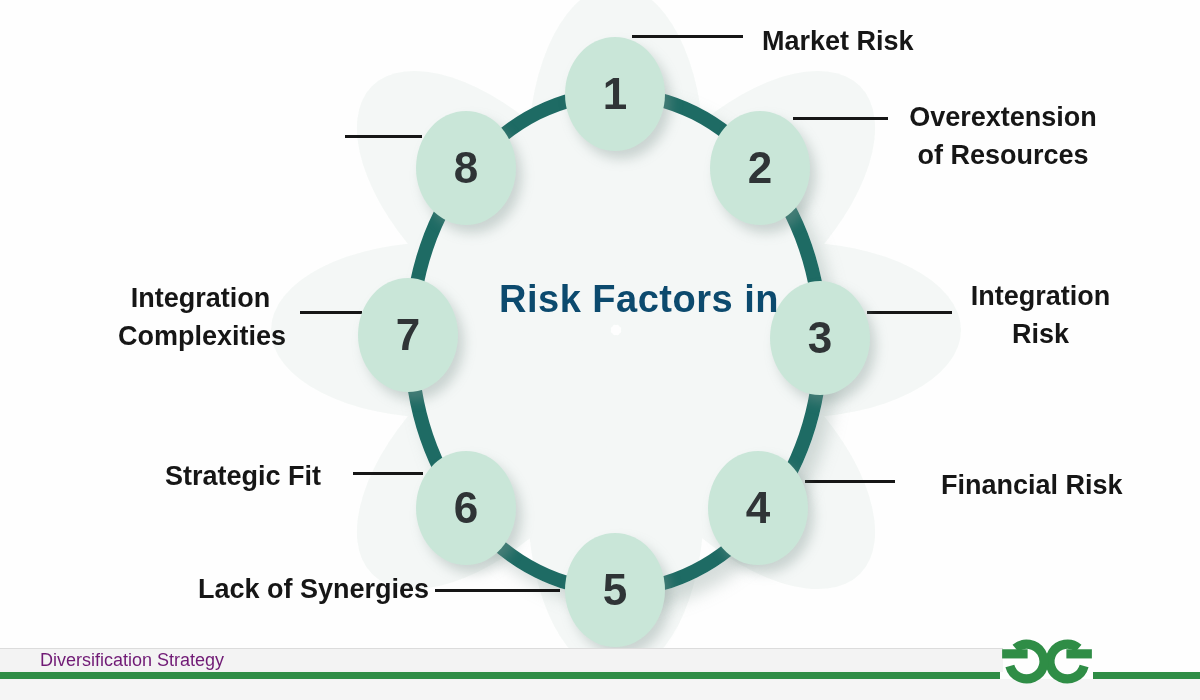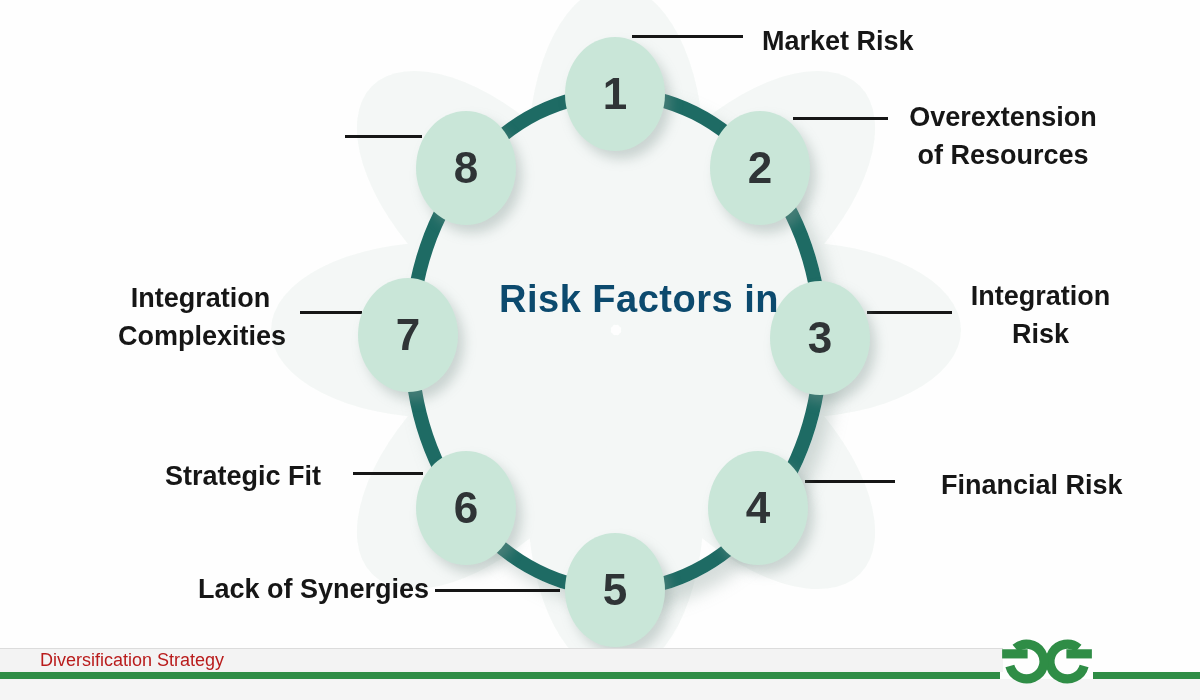--- a/index.html
+++ b/index.html
@@ -55,21 +55,21 @@
     position:absolute;left:452px;top:272px;width:374px;text-align:center;
     font-size:38px;line-height:55px;font-weight:700;color:#0c4a6e;letter-spacing:.5px;
   }
   .title span{display:block;}
   
   .footer-bar{
     position:absolute;left:0;top:648px;width:1003px;height:24px;
     background:var(--footer-bar,#f3f3f3);border-top:1px solid #dcdcdc;box-sizing:border-box;
   }
   .footer-caption{
-    position:absolute;left:40px;top:650px;font-size:18px;font-weight:500;color:#b91c1c;
+    position:absolute;left:40px;top:650px;font-size:18px;font-weight:500;color:#701a75;
   }
   .green-rule{position:absolute;top:672px;height:7px;background:var(--brand-green,#2f8d46);}
   .rule-left{left:0;width:1000px;}
   .rule-right{left:1093px;width:107px;}
   .footer-bottom{position:absolute;left:0;top:679px;width:1200px;height:21px;background:#f5f5f5;}
   .gg-logo{position:absolute;left:1002px;top:636px;width:90px;height:51px;}
   .gg-logo path{stroke:var(--brand-green,#2f8d46);stroke-width:9;fill:none;}
 </style>
 </head>
 <body>

